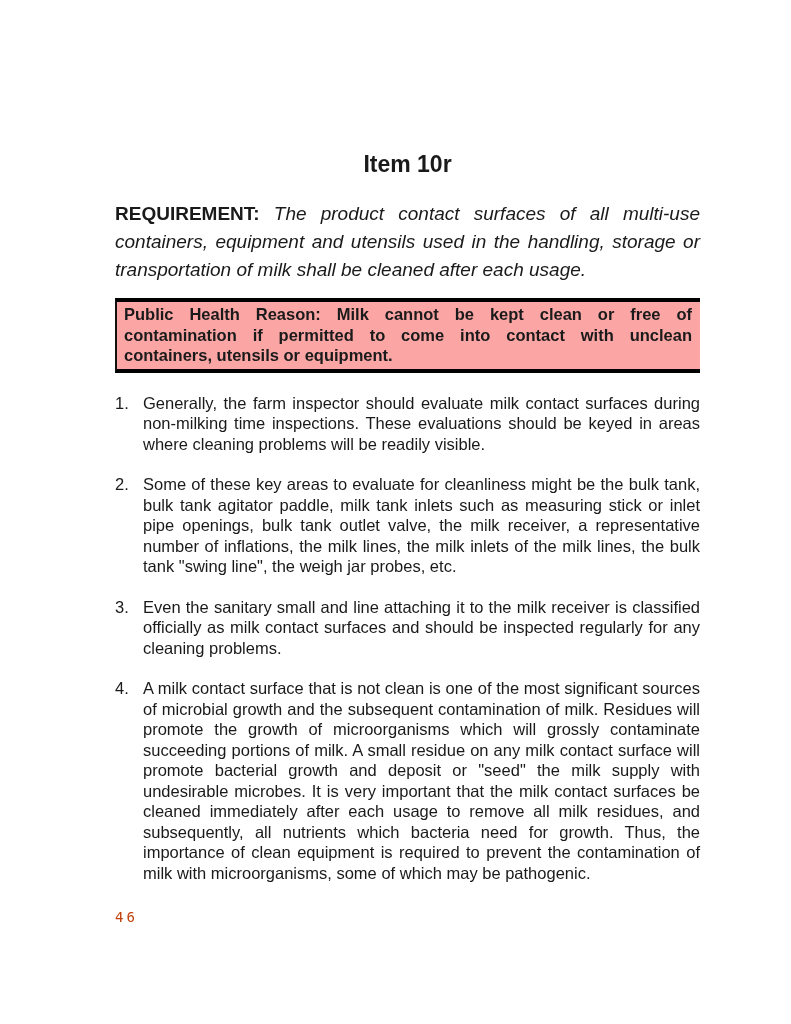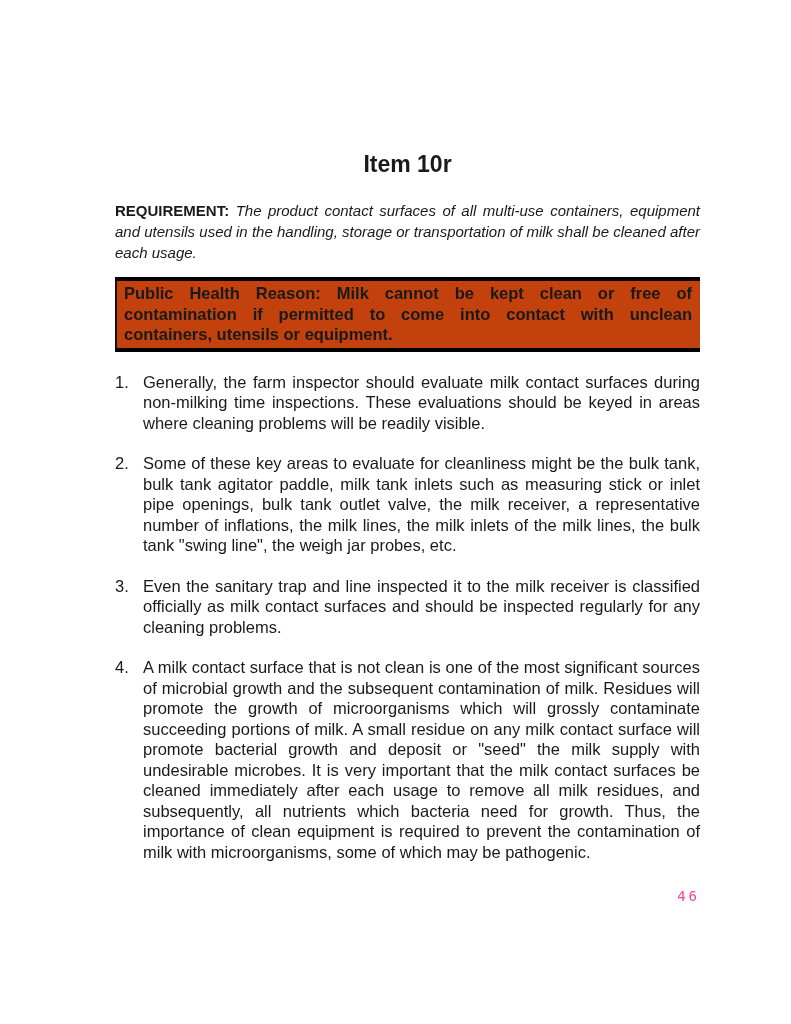--- a/index.html
+++ b/index.html
@@ -32,34 +32,34 @@
     margin: 31px 0 0 0;
     font-size: 26px;
     font-weight: bold;
     text-align: center;
     line-height: 1.1;
     letter-spacing: -0.3px;
     white-space: nowrap;
   }
   .requirement {
     margin: 23px 0 0 0;
-    font-size: 15px;
-    line-height: 21px;
+    font-size: 19px;
+    line-height: 28px;
     text-align: justify;
   }
   .req-label {
     font-weight: bold;
     font-style: normal;
   }
   .req-text {
     font-style: italic;
   }
   .phr-box {
     margin-top: 14px;
-    background: #c2410c;
+    background: #fca5a5;
     border-top: 4px solid #000000;
     border-bottom: 4px solid #000000;
     border-left: 2px solid #111111;
     padding: 2px 8px 3px 7px;
   }
   .phr-text {
     margin: 0;
     font-weight: bold;
     font-size: 16.5px;
     line-height: 20.5px;
@@ -85,25 +85,25 @@
   .list-item .num {
     flex: none;
     width: 28px;
   }
   .list-item .li-text {
     flex: 1;
     text-align: justify;
   }
   .page-footer {
     margin-top: 26px;
-    text-align: right;
+    text-align: left;
     font-family: "DejaVu Sans Mono", monospace;
     font-size: 14px;
     letter-spacing: 3px;
-    color: #ec4899;
+    color: #c2410c;
   }
 </style>
 </head>
 <body>
 
 <div class="page">
 
   <h1 class="doc-title">Item 10r</h1>
 
 
@@ -124,21 +124,21 @@
       <span class="li-text">Generally, the farm inspector should evaluate milk contact surfaces during non-milking time inspections.  These evaluations should be keyed in areas where cleaning problems will be readily visible.</span>
     </div>
 
     <div class="list-item">
       <span class="num">2.</span>
       <span class="li-text">Some of these key areas to evaluate for cleanliness might be the bulk tank, bulk tank agitator paddle, milk tank inlets such as measuring stick or inlet pipe openings, bulk tank outlet valve, the milk receiver, a representative number of inflations,  the milk lines, the milk inlets of the milk lines, the bulk tank "swing line", the weigh jar probes, etc.</span>
     </div>
 
     <div class="list-item">
       <span class="num">3.</span>
-      <span class="li-text">Even the sanitary trap and line inspected it to the milk receiver is classified officially as milk contact surfaces and should be inspected regularly for any cleaning problems.</span>
+      <span class="li-text">Even the sanitary small and line attaching it to the milk receiver is classified officially as milk contact surfaces and should be inspected regularly for any cleaning problems.</span>
     </div>
 
     <div class="list-item">
       <span class="num">4.</span>
       <span class="li-text">A milk contact surface that is not clean is one of the most significant sources of microbial growth and the subsequent contamination of milk. Residues will promote the growth of microorganisms which will grossly contaminate succeeding portions of milk.  A small residue on any milk contact surface will promote bacterial growth and deposit or "seed" the milk supply with undesirable microbes.  It is very important that the milk contact surfaces be cleaned immediately after each usage to remove all milk residues, and subsequently, all nutrients which bacteria need for growth.  Thus, the importance of clean equipment is required to prevent the contamination of milk with microorganisms, some of which may be pathogenic.</span>
     </div>
 
   </div>
 
   <div class="page-footer">46</div>

